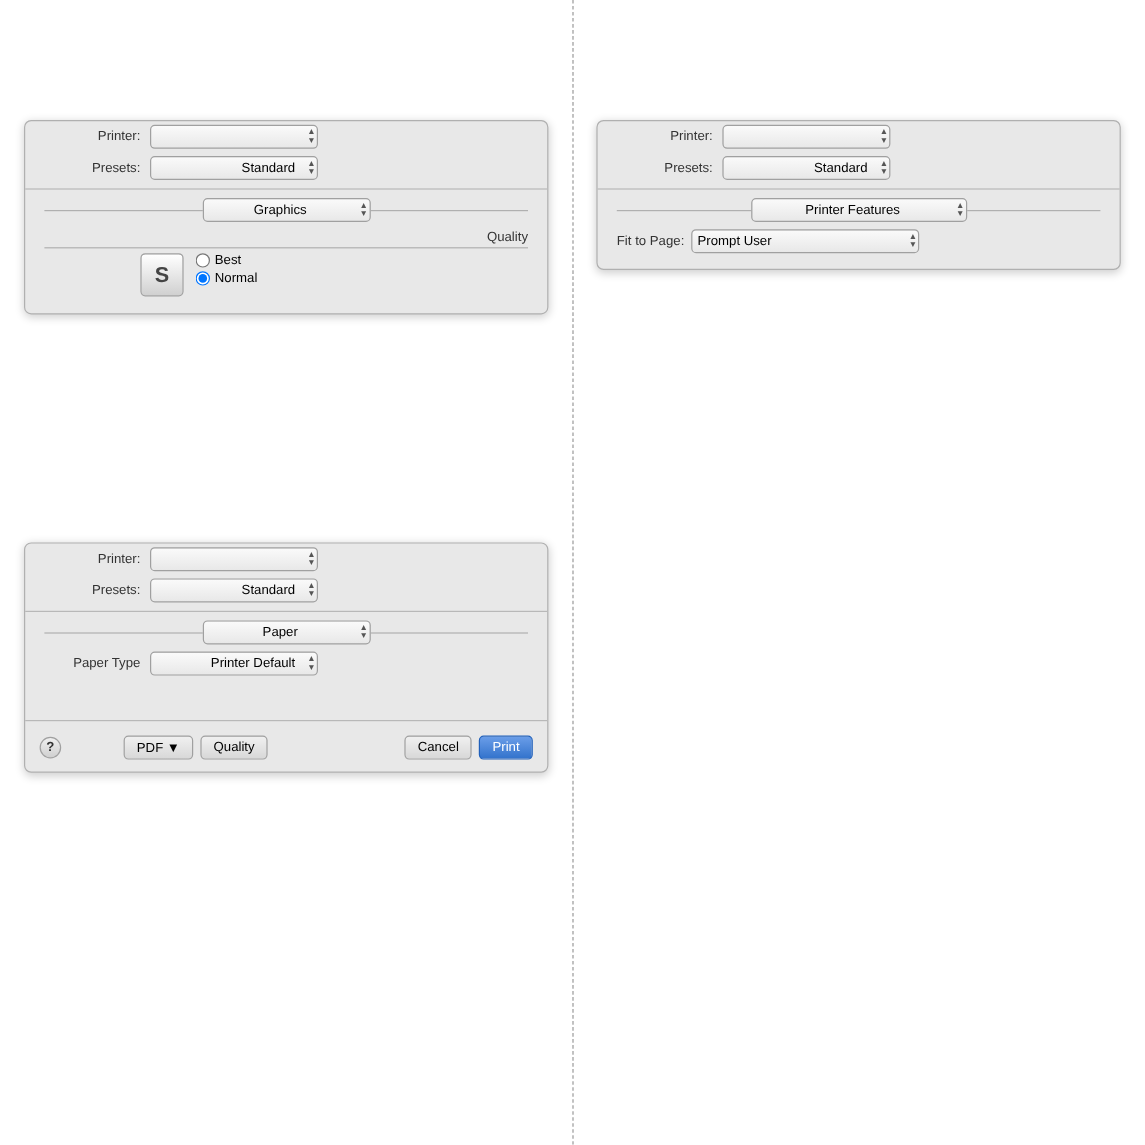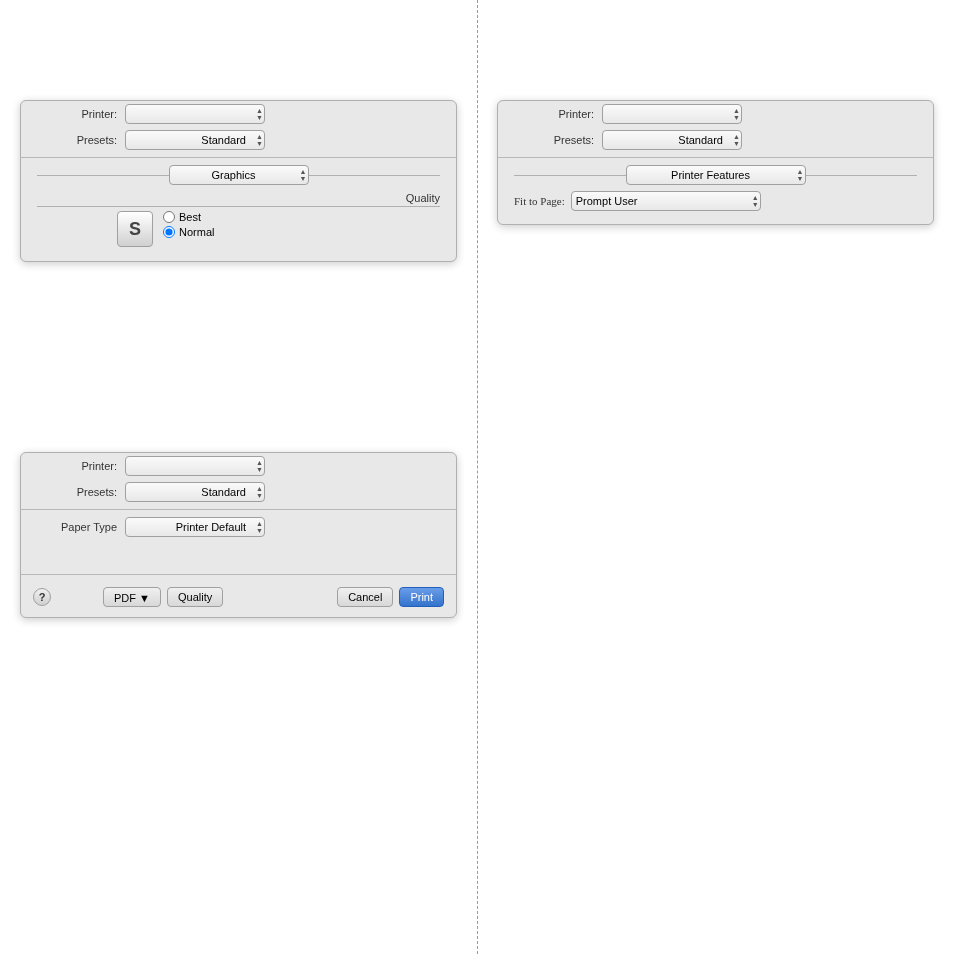--- a/index.html
+++ b/index.html
@@ -256,21 +256,20 @@
     .fit-row {
       display: flex;
       align-items: center;
       padding: 3px 16px;
     }
 
     .fit-row label {
       margin-right: 6px;
       font-size: 11px;
       color: #333;
-      font-family: Liberation Serif, serif;
     }
 
     .help-btn {
       width: 18px;
       height: 18px;
       border-radius: 50%;
       background: linear-gradient(to bottom, #f0f0f0, #d0d0d0);
       border: 1px solid #a0a0a0;
       display: flex;
       align-items: center;
@@ -380,20 +379,30 @@
         <div class="select-wrapper wide-select">
           <select>
             <option>Standard</option>
           </select>
           <div class="select-arrows">▲<br>▼</div>
         </div>
       </div>
 
       <hr class="dialog-separator">
 
+      <div class="section-header-row">
+        <div class="section-line"></div>
+        <div class="section-select-wrapper">
+          <select>
+            <option>Paper</option>
+          </select>
+          <div class="select-arrows">▲<br>▼</div>
+        </div>
+        <div class="section-line"></div>
+      </div>
 
       <div class="dialog-row">
         <label style="min-width:80px; margin-right:8px;">Paper Type</label>
         <div class="select-wrapper wide-select">
           <select>
             <option>Printer Default</option>
           </select>
           <div class="select-arrows">▲<br>▼</div>
         </div>
       </div>

